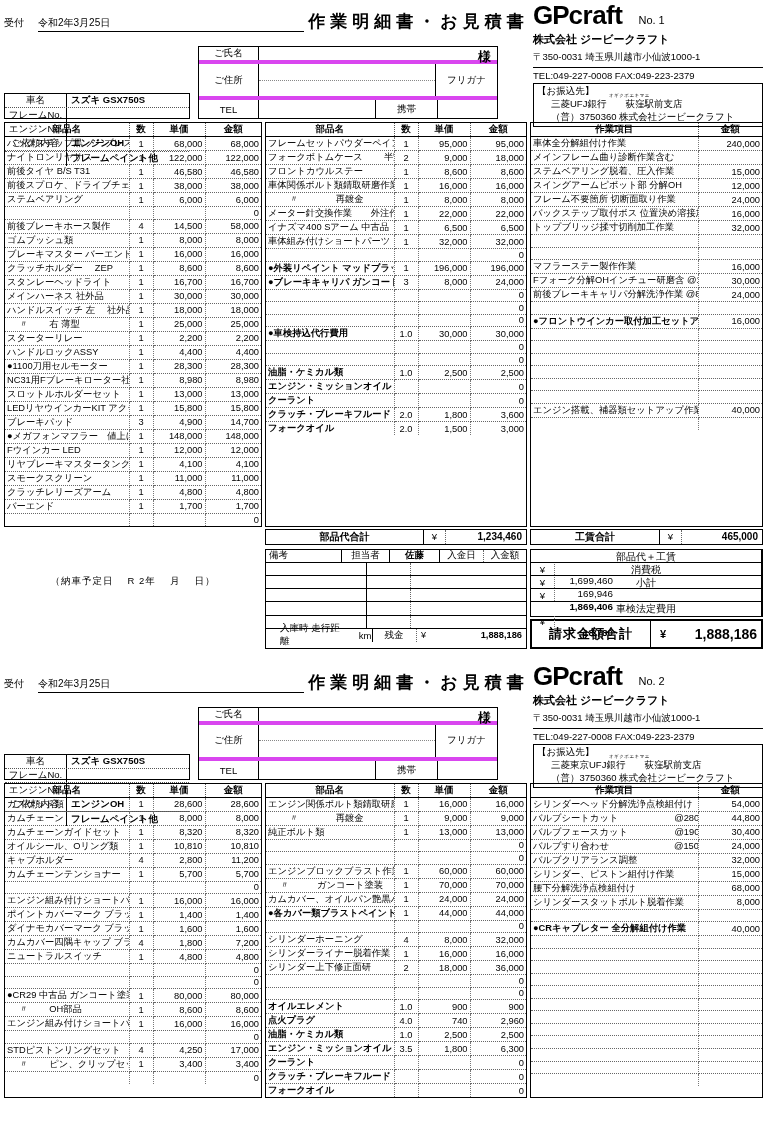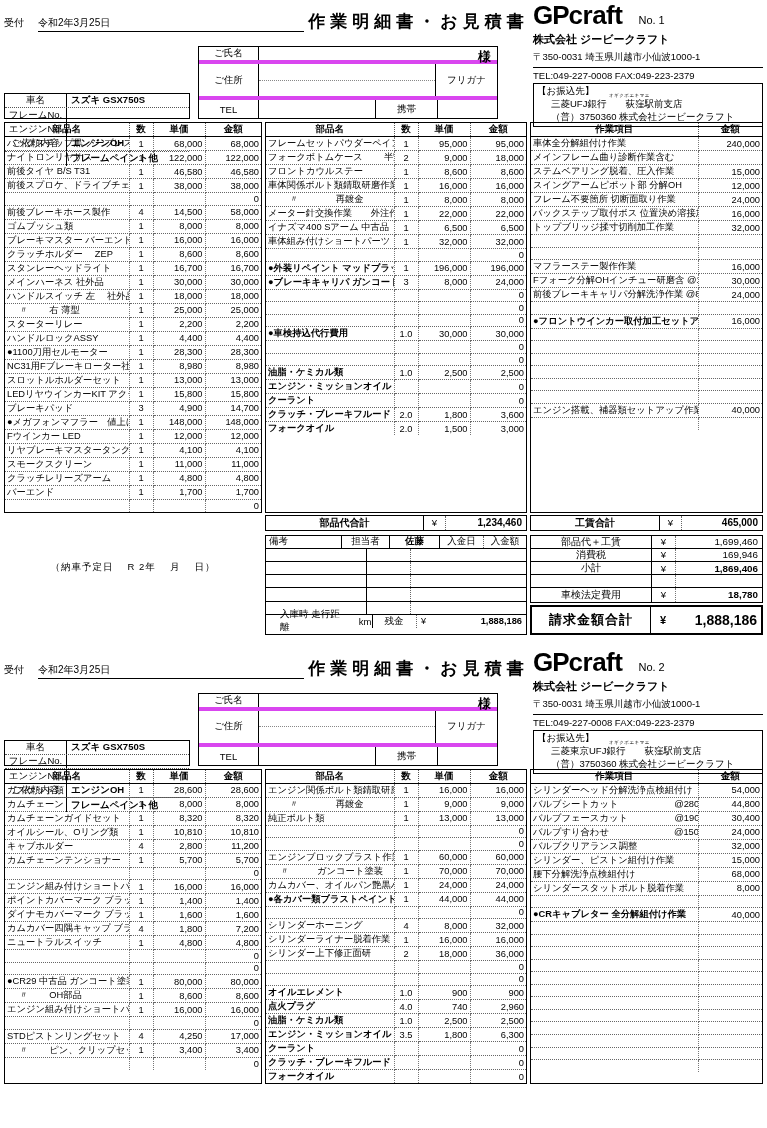--- a/index.html
+++ b/index.html
@@ -116,21 +116,21 @@
             justify-content: center; border-right: 1px dotted #666; }
   .rem-c5 { flex: 1; font-size: 9.5px; display: flex; align-items: center; }
   .rem-note { flex: 1; font-size: 9.2px; display: flex; align-items: center; padding-left: 3px;
               border-right: 1px solid #000; }
   .pay-y { width: 14px; font-size: 9px; display: flex; align-items: center; justify-content: center; }
   .pay-n { flex: 1; font-size: 9.3px; font-weight: bold; text-align: right; padding-right: 4px;
            display: flex; align-items: center; justify-content: flex-end; }
   .mileage { font-size: 9.5px; display: flex; align-items: center; padding-left: 14px; gap: 14px; }
 
   .sum-tbl { border: 1px solid #000; }
-  .sum-row { display: flex; height: 13.2px; border-bottom: 1px solid #000; }
+  .sum-row { display: flex; height: 13.2px; border-bottom: 1px solid #000; flex-direction: column; }
   .sum-row:last-child { border-bottom: none; }
   .sum-k { flex: 1; font-size: 10px; text-align: center; display: flex; align-items: center;
            justify-content: center; border-right: 1px solid #000; }
   .sum-y { width: 24px; font-size: 9.5px; display: flex; align-items: center; justify-content: center;
            border-right: 1px dotted #777; position: relative; }
   .sum-v { width: 86px; font-size: 9.8px; text-align: right; padding-right: 4px;
            display: flex; align-items: center; justify-content: flex-end; }
   .sum-v.b { font-weight: bold; }
 
   .grand { border: 2px solid #000; display: flex; height: 30px; margin-top: 2px; }
@@ -258,20 +258,26 @@
       <td class="c-unit">46,580</td>
       <td class="c-amt">46,580</td>
     </tr>
     <tr>
       <td class="c-name ">前後スプロケ、ドライブチェーン</td>
       <td class="c-qty">1</td>
       <td class="c-unit">38,000</td>
       <td class="c-amt">38,000</td>
     </tr>
     <tr>
+      <td class="c-name ">ステムベアリング</td>
+      <td class="c-qty">1</td>
+      <td class="c-unit">6,000</td>
+      <td class="c-amt">6,000</td>
+    </tr>
+    <tr>
       <td class="c-name "></td>
       <td class="c-qty"></td>
       <td class="c-unit"></td>
       <td class="c-amt">0</td>
     </tr>
     <tr>
       <td class="c-name ">前後ブレーキホース製作</td>
       <td class="c-qty">4</td>
       <td class="c-unit">14,500</td>
       <td class="c-amt">58,000</td>

